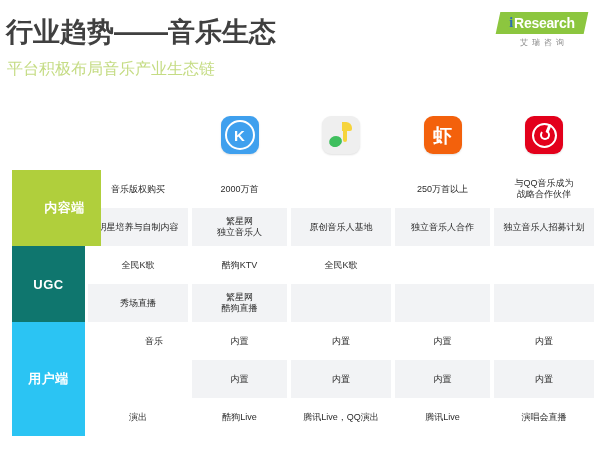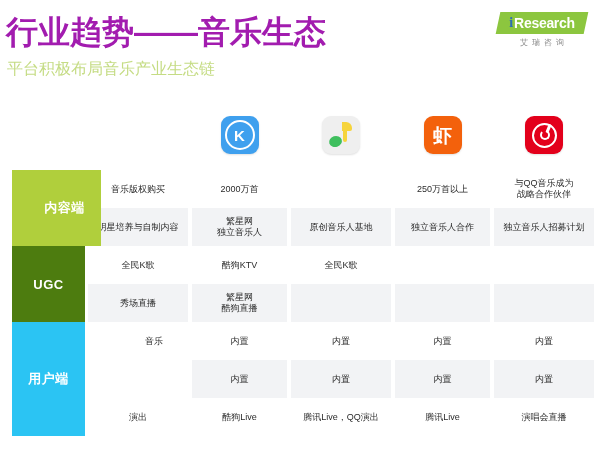--- a/index.html
+++ b/index.html
@@ -7,22 +7,22 @@
     width:600px;height:450px;
     background:#ffffff;
     font-family:"Liberation Sans","DejaVu Sans",sans-serif;
     overflow:hidden;
     position:relative;
   }
   
   #header{position:absolute;left:0;top:0;width:600px;height:100px;}
   #title{
     position:absolute;left:6px;top:16px;
-    font-size:32px;line-height:32px;
-    color:#a21caf;
+    font-size:27px;line-height:32px;
+    color:#404040;
     font-weight:bold;
     letter-spacing:0px;
     white-space:nowrap;
   }
   #subtitle{
     position:absolute;left:7px;top:59px;
     font-size:16px;line-height:20px;
     color:#C5DC84;
     white-space:nowrap;
   }
@@ -238,16 +238,16 @@
       <div class="row odd" style="top: 290px; height: 38px;">
         <div class="cell label" style="left: 88px; width: 100px;">演出</div>
         <div class="cell" style="left: 192px; width: 95px;">酷狗Live</div>
         <div class="cell" style="left: 291px; width: 100px;">腾讯Live，QQ演出</div>
         <div class="cell" style="left: 395px; width: 95px;">腾讯Live</div>
         <div class="cell" style="left: 494px; width: 100px;">演唱会直播</div>
       </div>
     </div>
   <div id="cats-host">
       <div class="cat cat-content" style="top: 62px; height: 76px; background: rgb(176, 207, 60); padding-left: 16px;">内容端</div>
-      <div class="cat cat-ugc" style="top: 138px; height: 76px; background: #4d7c0f;">UGC</div>
+      <div class="cat cat-ugc" style="top: 138px; height: 76px; background: #0f766e;">UGC</div>
       <div class="cat cat-user" style="top: 214px; height: 114px; background: rgb(43, 196, 243);">用户端</div>
     </div>
 </div>
 
 </body></html>

